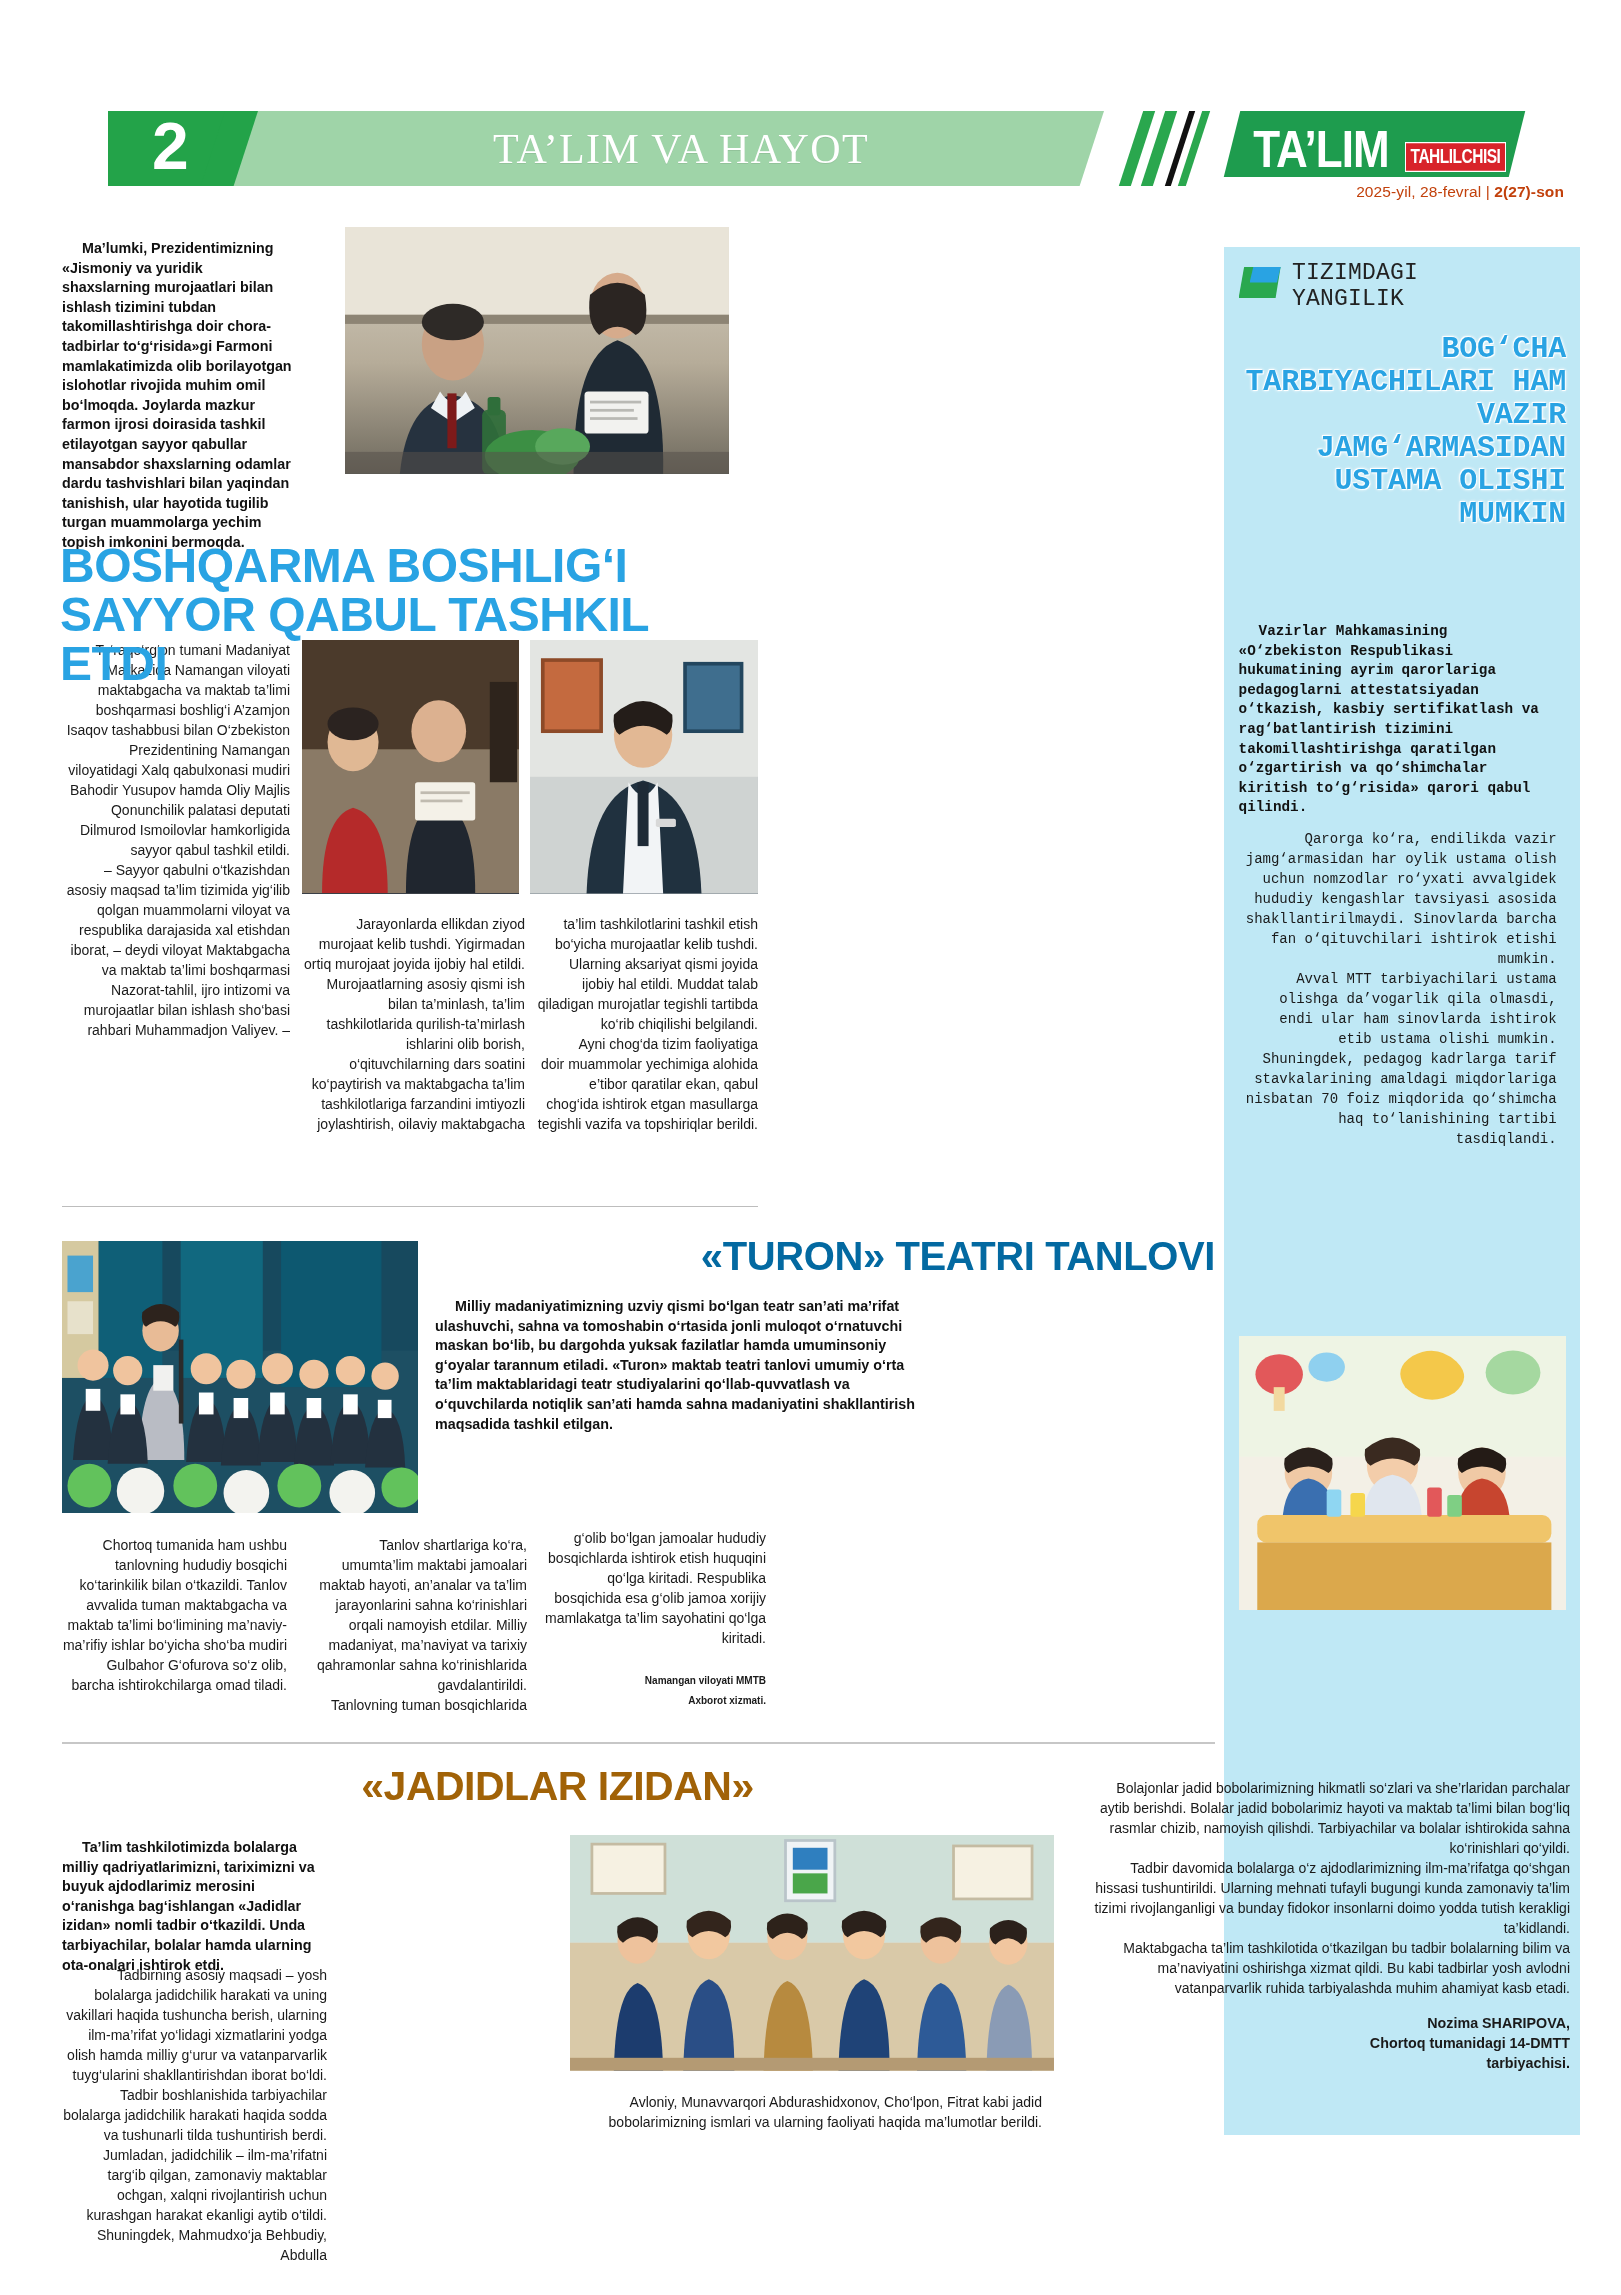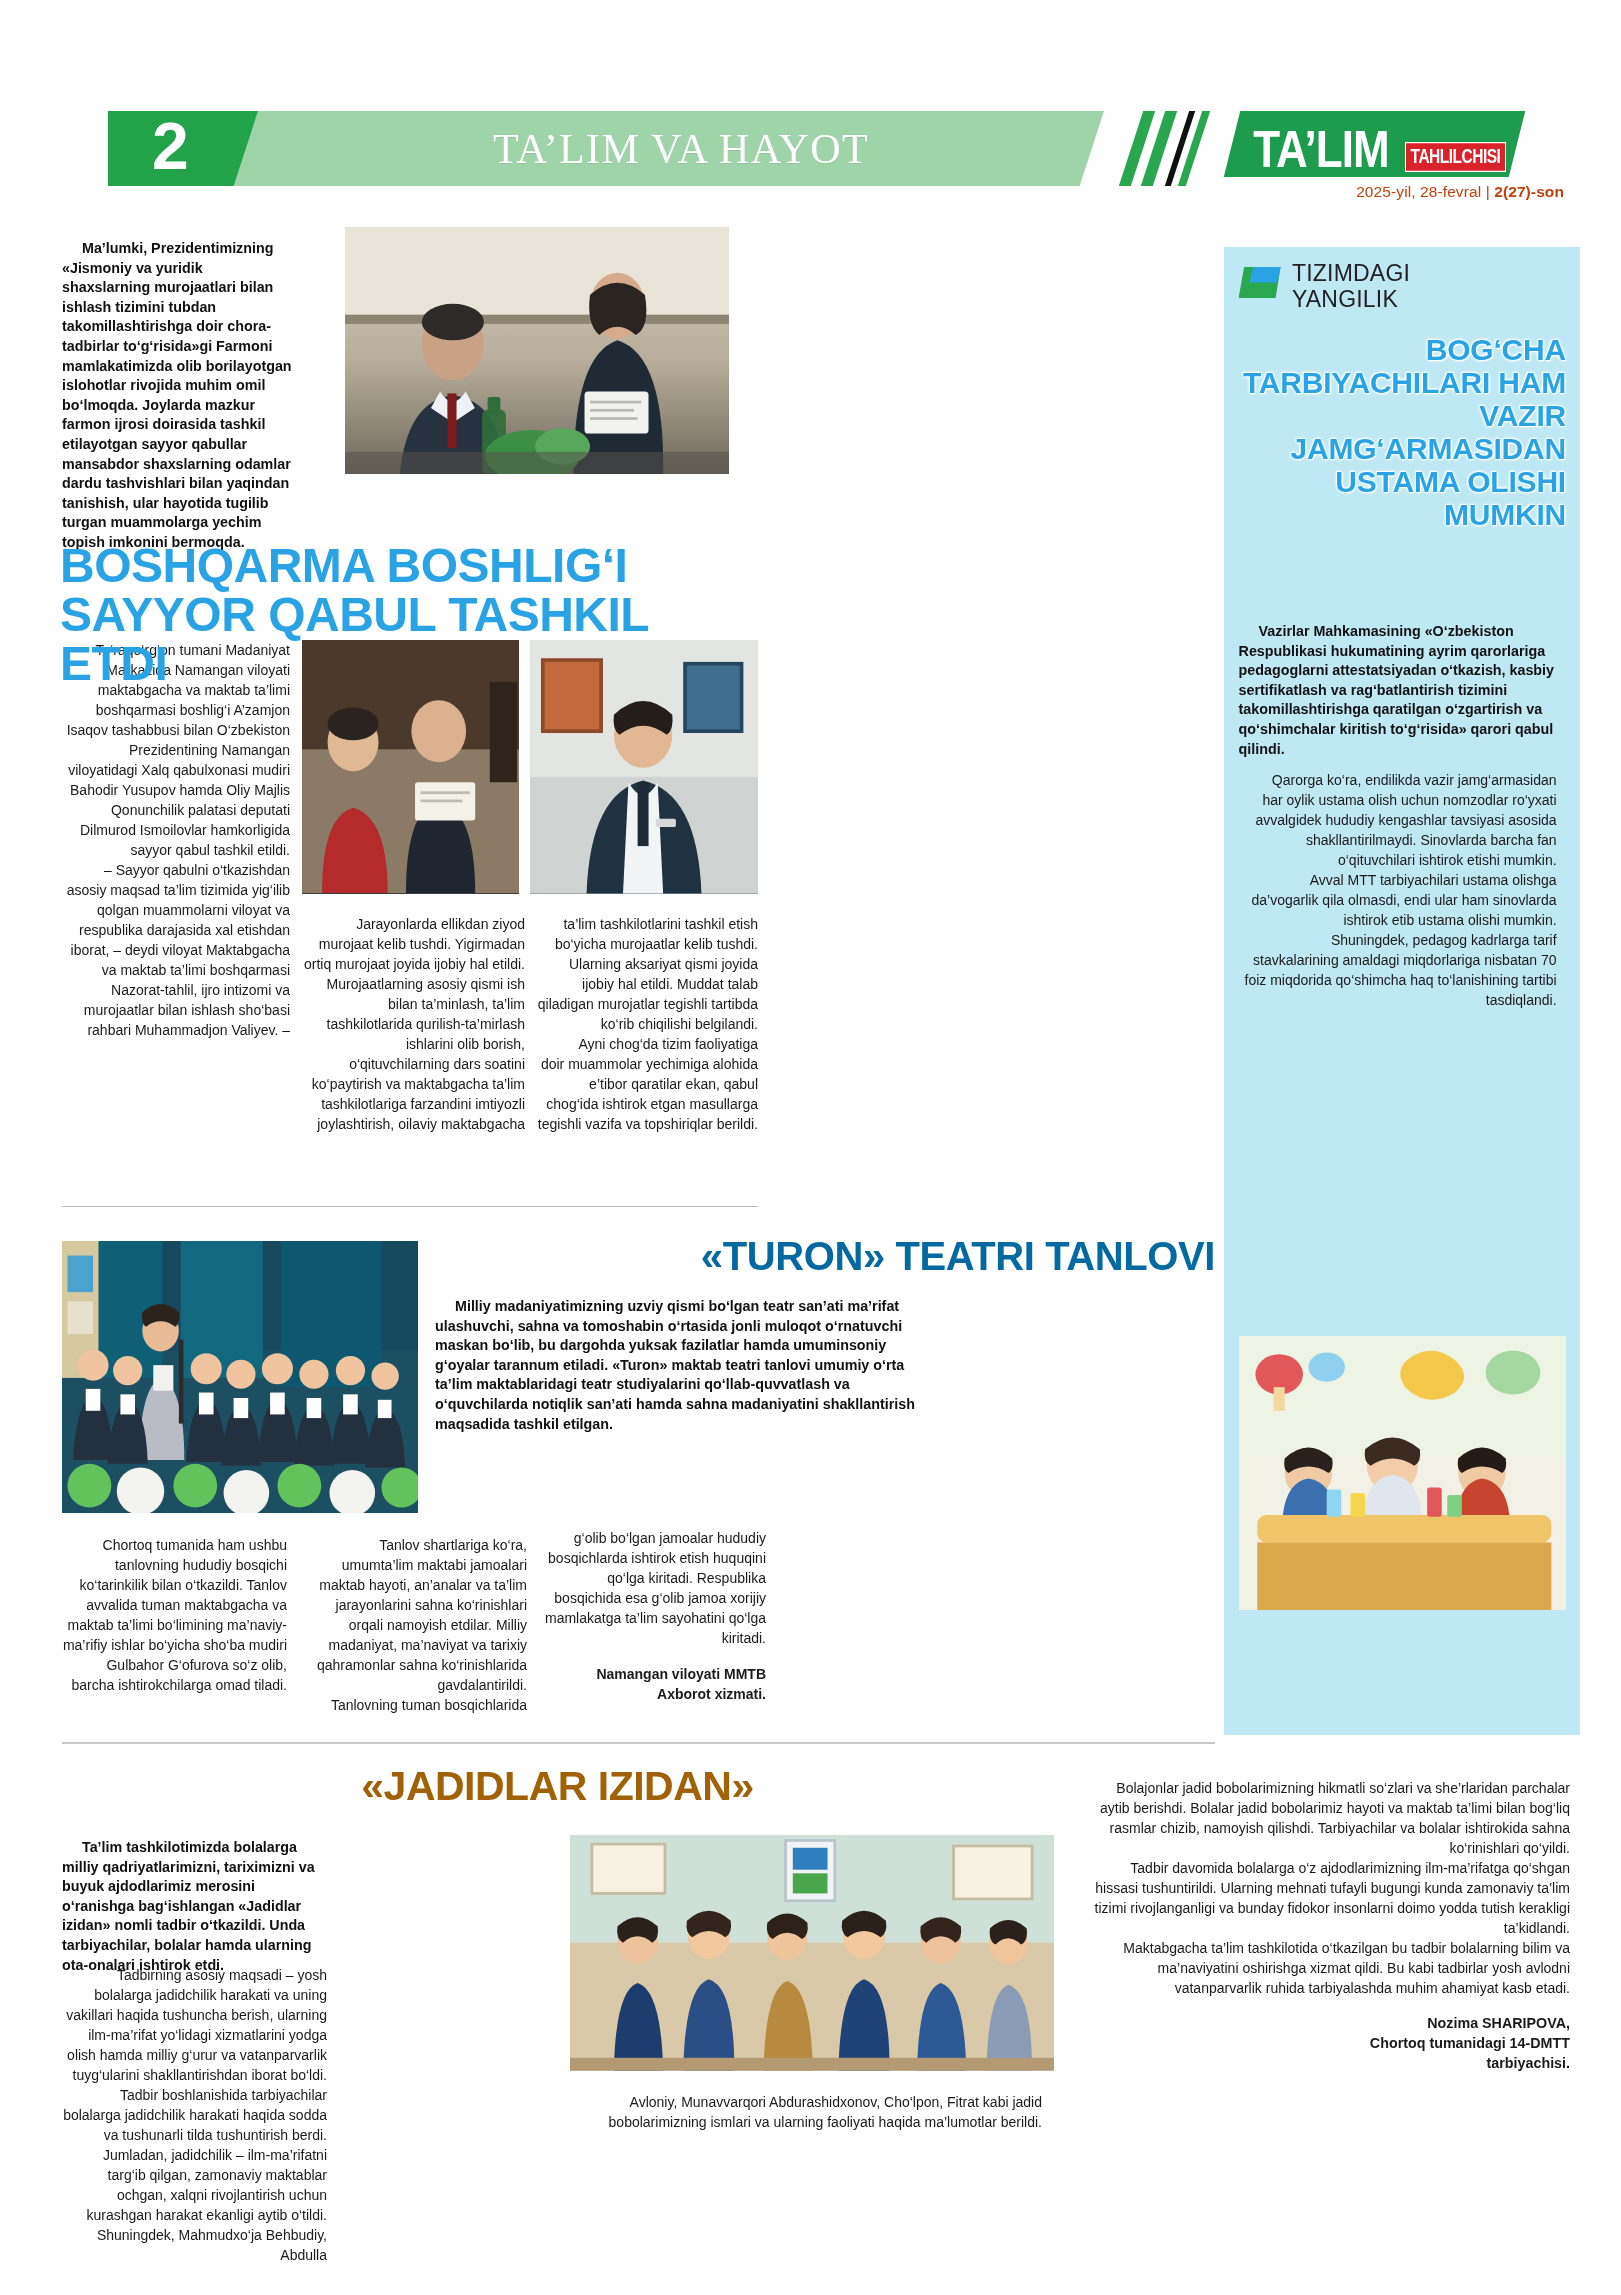--- a/index.html
+++ b/index.html
@@ -90,22 +90,23 @@
   .a1-c2 { position:absolute; left:302px; top:914px; width:223px; }
   .a1-c3 { position:absolute; left:535px; top:914px; width:223px; }
 
   .a1-pic2 { position:absolute; left:302px; top:640px; width:217px; height:254px; overflow:hidden; background:#3a3f46;}
   .a1-pic3 { position:absolute; left:530px; top:640px; width:228px; height:254px; overflow:hidden; background:#6f7c85;}
 
   .a1-hr { position:absolute; left:62px; top:1206px; width:696px; height:0.9px; background:#bdbdbd; }
 
   
   .sidebar {
-    position:absolute; left:1224px; top:247px; width:356px; height:1488px;
+    position:absolute; left:1224px; top:247px; width:356px; height:1888px;
     background:#bfe8f5;
+    font-family:Liberation Mono, monospace;
   }
   .sb-flag { position:absolute; left:14.6px; top:20px; width:42px; height:31px; }
   .sb-flag .f-green { position:absolute; left:0; top:0; width:42px; height:31px; background:#2aa84f; clip-path: polygon(5.5px 0, 42px 0, 37px 31px, 0 31px); }
   .sb-flag .f-blue { position:absolute; left:11px; top:0; width:31px; height:15.5px; background:#29a3e3; clip-path: polygon(3.7px 0, 31px 0, 27.4px 15.5px, 0 15.5px); }
   .sb-kicker {
     position:absolute; left:68px; top:12.8px; width:274px;
     font-size:23px; line-height:26.5px; color:#222; letter-spacing:0.2px;
   }
   .sb-head {
     position:absolute; left:11px; top:86px; width:331px;
@@ -127,21 +128,21 @@
     text-align:right; letter-spacing:-0.4px; z-index:8;
   }
   .a2-photo {
     position:absolute; left:62px; top:1241px; width:356px; height:272px;
     overflow:hidden; background:#2d4f63;
   }
   .a2-lead { position:absolute; left:435px; top:1297px; width:503px; }
   .a2-c1 { position:absolute; left:62px; top:1535px; width:225px; }
   .a2-c2 { position:absolute; left:302px; top:1535px; width:225px; }
   .a2-c3 { position:absolute; left:539px; top:1528px; width:227px; }
-  .a2-sign { text-align:right; font-weight:bold; font-size:14px; line-height:20px; margin-top:16px; }
+  .a2-sign { text-align:right; font-weight:bold; font-size:10px; line-height:20px; margin-top:23px; }
   .a2-hr { position:absolute; left:62px; top:1742px; width:1153px; height:1.8px; background:#c7c7c7; }
 
   
   .a3-head {
     position:absolute; left:183px; top:1763px; width:749px;
     color:#a16207; font-weight:bold; font-size:41px; line-height:46px;
     text-align:center; letter-spacing:-0.5px;
   }
   .a3-lead { position:absolute; left:62px; top:1838px; width:265px; }
   .a3-c1 { position:absolute; left:62px; top:1965px; width:265px; }

